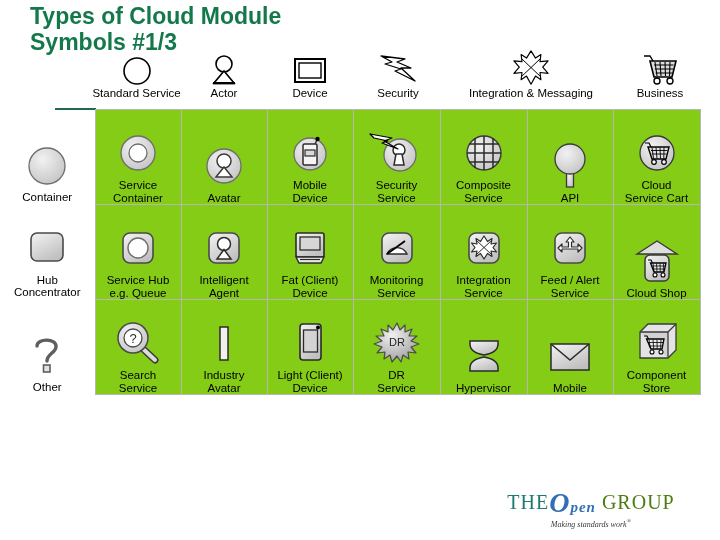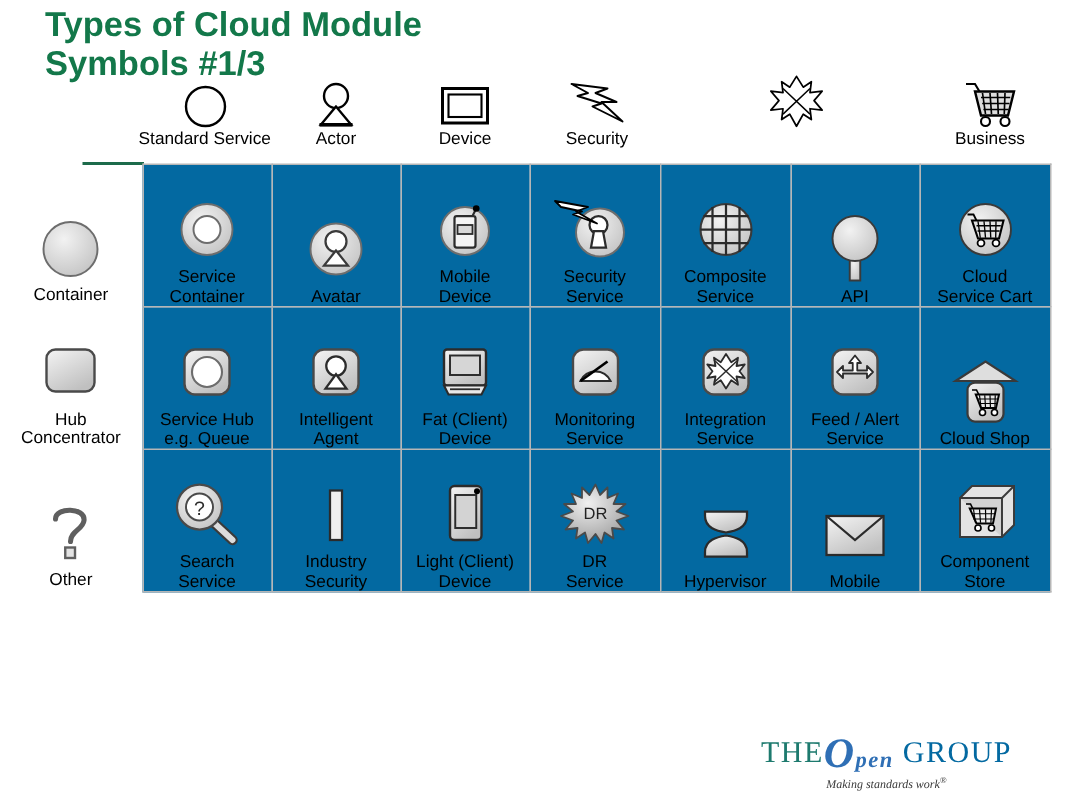--- a/index.html
+++ b/index.html
@@ -43,21 +43,21 @@
   #grid{
     position:absolute;left:0px;top:109px;width:700px;
     border-collapse:collapse;
     table-layout:fixed;
   }
   #grid td{
     border:1px solid #b6b6b6;
     vertical-align:top;
     padding:0;
     text-align:center;
-    background:#0369a1;
+    background:#84cc16;
   }
   #grid td.rowlabel{
     border:none;
     background:transparent;
   }
   #grid td.empty{
     border:none;background:transparent;
   }
   .cell{
     height:94px;
@@ -86,21 +86,21 @@
   }
   #logo .lg1{
     font-family:"Liberation Serif", serif;
     font-size:20px;letter-spacing:1px;
     color:#1d7a6e;white-space:nowrap;
   }
   #logo .lg1 .open{
     color:#2f6fb5;font-style:italic;font-weight:bold;font-size:28px;
     vertical-align:-3px;
   }
-  #logo .lg1 .grp{color:#0369a1;}
+  #logo .lg1 .grp{color:#4d7c0f;}
   #logo .lg2{
     font-family:"Liberation Serif", serif;
     font-style:italic;font-size:8px;color:#3a3a3a;
     margin-top:-1px;
   }
   #logo .lg2 sup{font-size:6px;}
   svg{display:block;overflow:visible;}
 </style>
 </head>
 <body>
@@ -151,20 +151,21 @@
     <div class="hlabel">Security</div>
   </div>
 
   <div class="hdr" style="left:443px;top:0;width:176px;">
     <div class="hicon">
       <svg width="40" height="36" viewBox="0 0 40 40">
         <path d="M20 1 L25 9 L31 5 L30 13 L39 12 L33 19 L39 26 L30 25 L31 33 L25 29 L20 38 L15 29 L9 33 L10 25 L1 26 L7 19 L1 12 L10 13 L9 5 L15 9 Z" fill="#ffffff" stroke="#000" stroke-width="1.3" stroke-linejoin="round"></path>
         <path d="M10 10 L30 29 M30 10 L10 29" stroke="#000" stroke-width="1.1" fill="none"></path>
       </svg>
     </div>
+    <div class="hlabel">Integration &amp; Messaging</div>
   </div>
 
   <div class="hdr" style="left:622px;top:0;width:76px;">
     <div class="hicon">
       <svg width="36" height="34" viewBox="0 0 36 34">
         <path d="M2 4 L8 4 L11 9" stroke="#000" stroke-width="1.4" fill="none"></path>
         <path d="M8 9 L34 9 L30 25 L12 25 Z" fill="#dddddd" stroke="#000" stroke-width="1.6"></path>
         <g stroke="#000" stroke-width="1.1">
           <path d="M12 13 L31.5 13 M12.8 17 L31 17 M13.6 21 L30.4 21"></path>
           <path d="M13 10 L15 24 M18 10 L19 24 M23 10 L23.5 24 M28 10 L27.5 24"></path>
@@ -473,21 +474,21 @@
     </td>
 
     <td>
       <div class="cell">
         <div class="ic">
           <svg width="30" height="44" viewBox="0 0 30 44">
             <rect x="11" y="6" width="8" height="33" fill="#f0f0f0" stroke="#2b2b2b" stroke-width="1.5"></rect>
           </svg>
         </div>
         <div class="cap">Industry
-Security</div>
+Avatar</div>
       </div>
     </td>
 
     <td>
       <div class="cell">
         <div class="ic">
           <svg width="38" height="46" viewBox="0 0 38 46">
             <rect x="9" y="4" width="21" height="36" rx="3" fill="url(#gbox)" stroke="#2b2b2b" stroke-width="1.6"></rect>
             <rect x="12.5" y="10" width="14" height="22" fill="#d3d3d3" stroke="#2b2b2b" stroke-width="1.3"></rect>
             <circle cx="27" cy="7.5" r="2" fill="#000"></circle>

